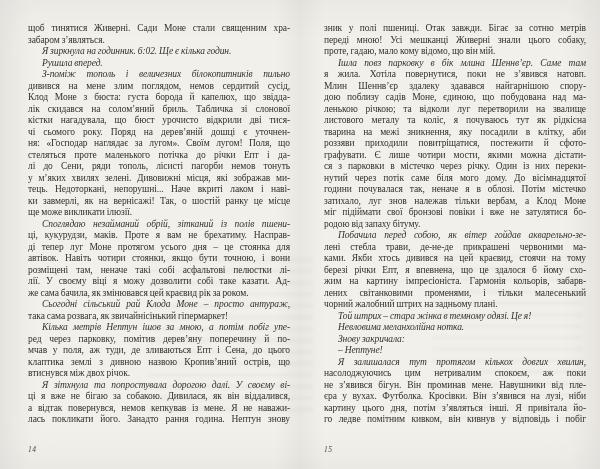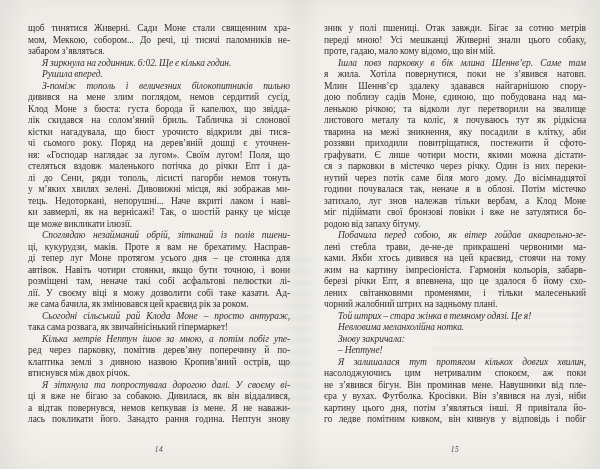--- a/index.html
+++ b/index.html
@@ -48,21 +48,21 @@
     text-align-last: justify;
     white-space: normal;
   }
   .ln.end { text-align-last: left; }
   .ln.ind { text-indent: 14px; font-style: italic; }
   .pagenum {
     position: absolute;
     top: 445px;
     left: 0;
     width: 100%;
-    text-align: center;
+    text-align: left;
     font-size: 7.5px;
     line-height: 10px;
     letter-spacing: 0.5px;
     color: #4c4a46;
     font-style: italic;
   }
   .bleed {
     position: absolute;
     pointer-events: none;
     background: repeating-linear-gradient(180deg,
@@ -76,48 +76,48 @@
 </style>
 </head>
 <body>
 
 <div class="spread">
 
   <div class="page page-left">
     <div class="bleed bleed-left"></div>
     <div class="text-block">
         <div class="ln">щоб тинятися Живерні. Сади Моне стали священним хра-</div>
-        <div class="ln">мом, Меккою, собором... До речі, ці тисячі паломників не-</div>
         <div class="ln end">забаром з’являться.</div>
         <div class="ln ind end">Я зиркнула на годинник. 6:02. Ще є кілька годин.</div>
         <div class="ln ind end">Рушила вперед.</div>
         <div class="ln ind">З-поміж тополь і величезних білокопитників пильно</div>
         <div class="ln">дивився на мене злим поглядом, немов сердитий сусід,</div>
         <div class="ln">Клод Моне з бюста: густа борода й капелюх, що звідда-</div>
         <div class="ln">лік скидався на солом’яний бриль. Табличка зі слонової</div>
         <div class="ln">кістки нагадувала, що бюст урочисто відкрили дві тися-</div>
         <div class="ln">чі сьомого року. Поряд на дерев’яній дошці є уточнен-</div>
         <div class="ln">ня: «Господар наглядає за лугом». Своїм лугом! Поля, що</div>
-        <div class="ln">стеляться вздовж маленького потічка до річки Епт і да-</div>
+        <div class="ln">стеляться проте маленького потічка до річки Епт і да-</div>
         <div class="ln">лі до Сени, ряди тополь, лісисті пагорби немов тонуть</div>
         <div class="ln">у м’яких хвилях зелені. Дивовижні місця, які зображав ми-</div>
         <div class="ln">тець. Недоторкані, непорушні... Наче вкриті лаком і наві-</div>
         <div class="ln">ки завмерлі, як на вернісажі! Так, о шостій ранку це місце</div>
         <div class="ln end">ще може викликати ілюзії.</div>
         <div class="ln ind">Споглядаю незайманий обрій, зітканий із полів пшени-</div>
         <div class="ln">ці, кукурудзи, маків. Проте я вам не брехатиму. Насправ-</div>
         <div class="ln">ді тепер луг Моне протягом усього дня – це стоянка для</div>
         <div class="ln">автівок. Навіть чотири стоянки, якщо бути точною, і вони</div>
         <div class="ln">розміщені там, неначе такі собі асфальтові пелюстки лі-</div>
         <div class="ln">лії. У своєму віці я можу дозволити собі таке казати. Ад-</div>
         <div class="ln end">же сама бачила, як змінювався цей краєвид рік за роком.</div>
         <div class="ln ind">Сьогодні сільський рай Клода Моне – просто антураж,</div>
         <div class="ln end">така сама розвага, як звичайнісінький гіпермаркет!</div>
         <div class="ln ind">Кілька метрів Нептун ішов за мною, а потім побіг упе-</div>
         <div class="ln">ред через парковку, помітив дерев’яну поперечину й по-</div>
+        <div class="ln">мчав у поля, аж туди, де зливаються Епт і Сена, до цього</div>
         <div class="ln">клаптика землі з дивною назвою Кропив’яний острів, що</div>
         <div class="ln end">втиснувся між двох річок.</div>
         <div class="ln ind">Я зітхнула та попростувала дорогою далі. У своєму ві-</div>
         <div class="ln">ці я вже не бігаю за собакою. Дивилася, як він віддалився,</div>
         <div class="ln">а відтак повернувся, немов кепкував із мене. Я не наважи-</div>
         <div class="ln">лась покликати його. Занадто рання година. Нептун знову</div>
       </div>
     <div class="pagenum">14</div>
   </div>
 
@@ -138,22 +138,22 @@
         <div class="ln">графувати. Є лише чотири мости, якими можна дістати-</div>
         <div class="ln">ся з парковки в містечко через річку. Один із них переки-</div>
         <div class="ln">нутий через потік саме біля мого дому. До вісімнадцятої</div>
         <div class="ln">години почувалася так, неначе я в облозі. Потім містечко</div>
         <div class="ln">затихало, луг знов належав тільки вербам, а Клод Моне</div>
         <div class="ln">міг підіймати свої бронзові повіки і вже не затулятися бо-</div>
         <div class="ln end">родою від запаху бітуму.</div>
         <div class="ln ind">Побачила перед собою, як вітер гойдав акварельно-зе-</div>
         <div class="ln">лені стебла трави, де-не-де прикрашені червоними ма-</div>
         <div class="ln">ками. Якби хтось дивився на цей краєвид, стоячи на тому</div>
+        <div class="ln">березі річки Епт, я впевнена, що це здалося б йому схо-</div>
         <div class="ln">жим на картину імпресіоніста. Гармонія кольорів, забарв-</div>
-        <div class="ln">березі річки Епт, я впевнена, що це здалося б йому схо-</div>
         <div class="ln">лених світанковими променями, і тільки малесенький</div>
         <div class="ln end">чорний жалобний штрих на задньому плані.</div>
         <div class="ln ind end">Той штрих – стара жінка в темному одязі. Це я!</div>
         <div class="ln ind end">Невловима меланхолійна нотка.</div>
         <div class="ln ind end">Знову закричала:</div>
         <div class="ln ind end">– Нептуне!</div>
         <div class="ln ind">Я залишалася тут протягом кількох довгих хвилин,</div>
         <div class="ln">насолоджуючись цим нетривалим спокоєм, аж поки</div>
         <div class="ln">не з’явився бігун. Він проминав мене. Навушники від пле-</div>
         <div class="ln">єра у вухах. Футболка. Кросівки. Він з’явився на лузі, ніби</div>

